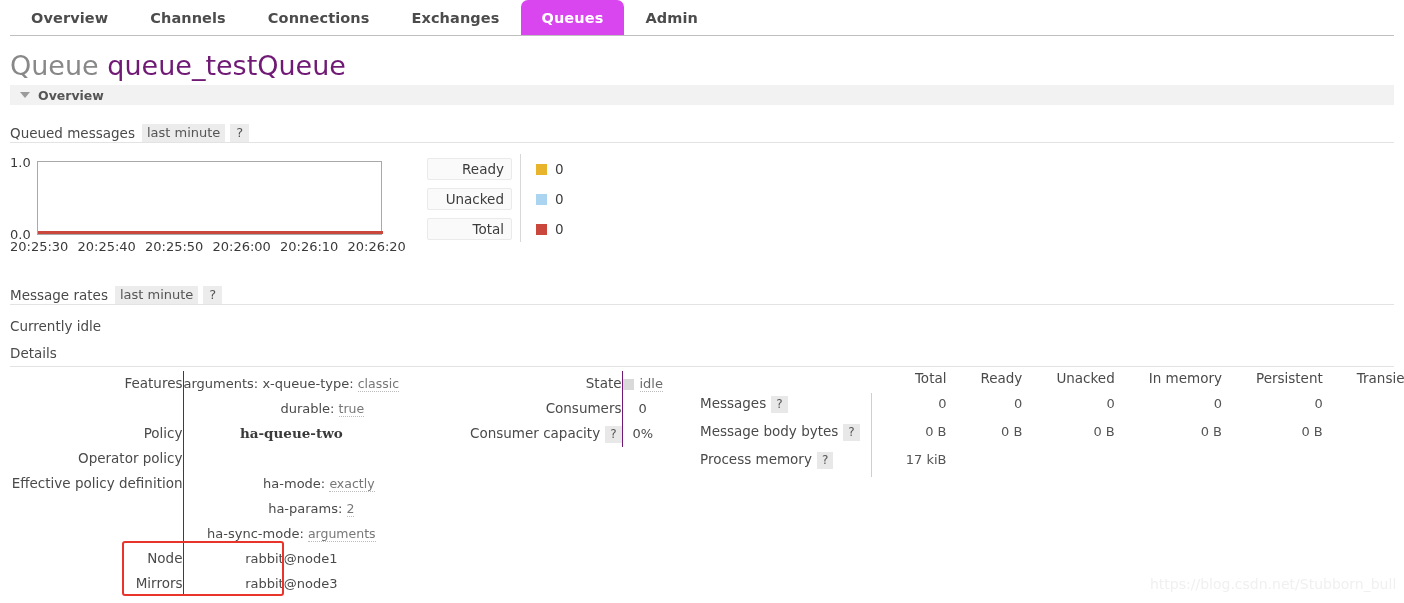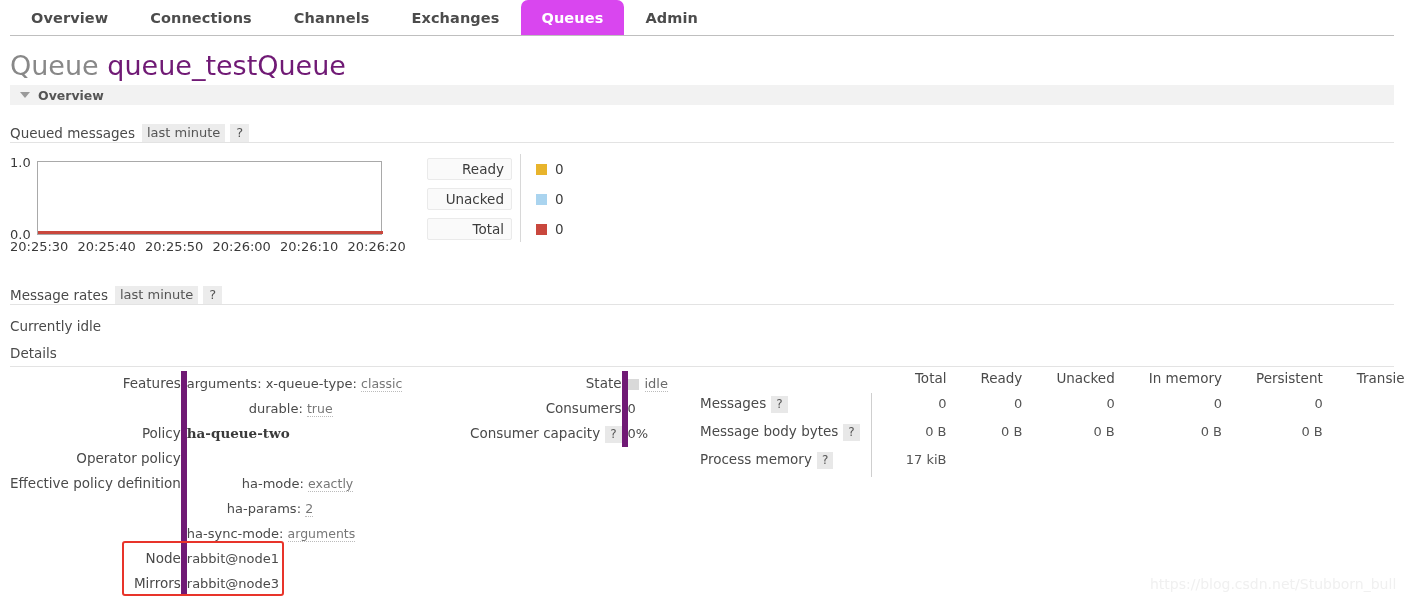--- a/index.html
+++ b/index.html
@@ -132,21 +132,21 @@
   
   .dtable { position: absolute; font-size: 13px; }
   .dtable table { border-collapse: collapse; }
   .dtable td { padding: 0; vertical-align: top; }
   .d-key {
     text-align: right; color: #4a4a4a; font-size: 13.5px;
     padding-right: 11px; white-space: nowrap; line-height: 25px;
   }
   .d-val {
     color: #4a4a4a; font-size: 13px; padding-left: 11px;
-    border-left: 6px solid #701a75; line-height: 25px; white-space: nowrap;
+    border-left: 1px solid #701a75; line-height: 25px; white-space: nowrap; text-align: center;
   }
   .argkey { color: #4a4a4a; font-size: 13px; }
   .argval {
     color: #777; font-size: 12.5px;
     border-bottom: 1px dotted #bbb;
   }
   .policy-name { font-weight: bold; color: #3a3a3a; font-family: "DejaVu Serif","Liberation Serif",serif; font-size: 13.5px; }
   .qmark {
     background: #e8e8e8; color: #555; font-size: 12px;
     padding: 1px 5px 2px; margin-left: 5px; cursor: pointer;
@@ -190,22 +190,22 @@
   }
 </style>
 </head>
 <body>
 
 <div id="page">
 
   <div class="navbar">
     <div class="tabs">
       <div class="tab">Overview</div>
+      <div class="tab">Channels</div>
       <div class="tab">Connections</div>
-      <div class="tab">Channels</div>
       <div class="tab">Exchanges</div>
       <div class="tab active">Queues</div>
       <div class="tab">Admin</div>
     </div>
     <div class="underline"></div>
   </div>
 
   <div class="page-title">
     <span>Queue</span>
     <span class="qname">queue_testQueue</span>

